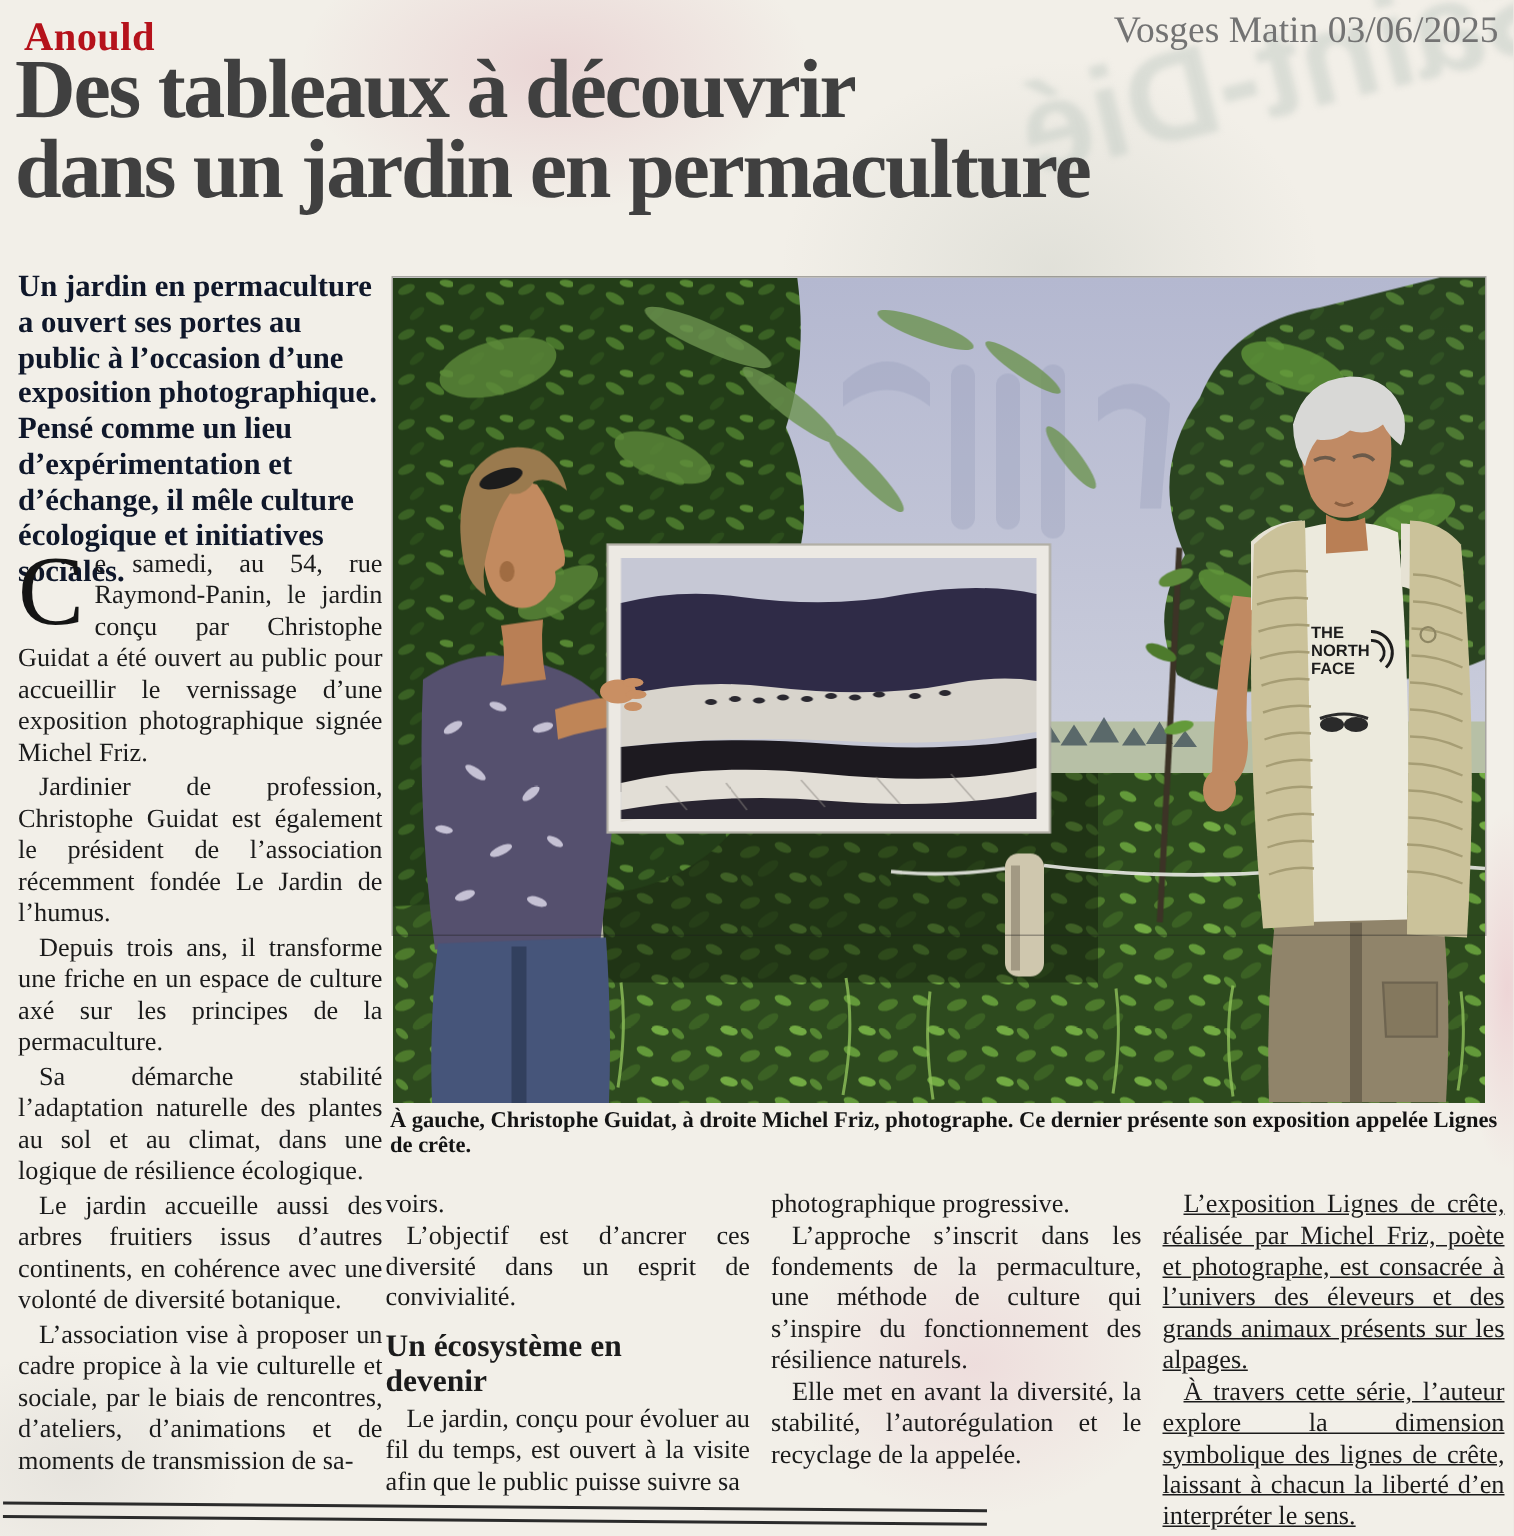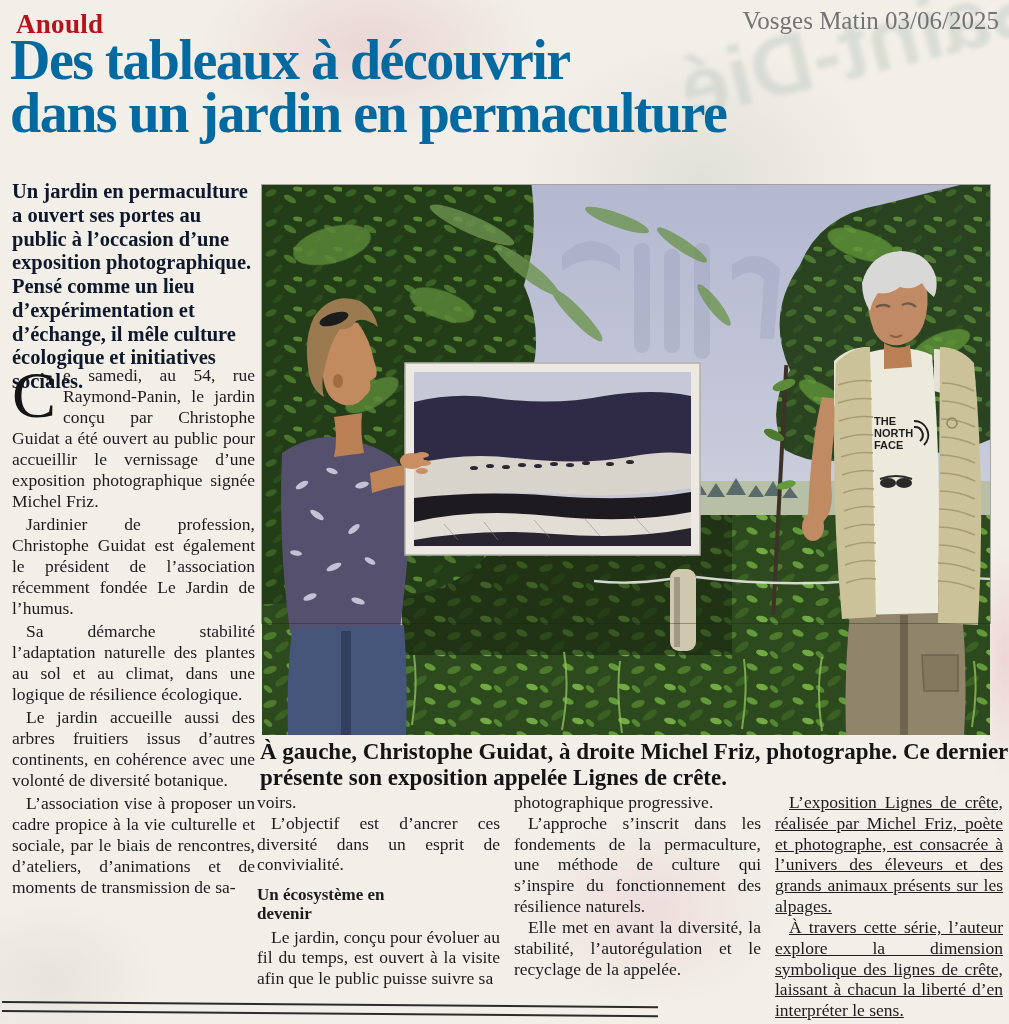--- a/index.html
+++ b/index.html
@@ -18,36 +18,36 @@
   .sm5{left:975px;top:540px;width:60px;height:240px;background:radial-gradient(closest-side,rgba(222,120,150,.22),rgba(222,120,150,0));}
   
   .ghost{position:absolute;font-family:"Liberation Sans",sans-serif;font-weight:bold;
          color:#c2cbc4;opacity:.5;filter:blur(2px);pointer-events:none;white-space:nowrap;}
   .ghost1{right:-40px;top:-4px;font-size:86px;transform:scaleX(-1) rotate(14deg);}
   .ghost2{right:30px;top:250px;font-size:78px;transform:scaleX(-1) rotate(16deg);opacity:.42;}
   
   .section{position:absolute;left:16px;top:9px;font-size:27px;font-weight:bold;color:var(--accent);letter-spacing:.3px;}
   .source{position:absolute;right:10px;top:7px;font-size:25px;color:#737373;}
   .headline{position:absolute;left:10px;top:34px;width:920px;font-size:56px;font-weight:bold;
-            line-height:.95;letter-spacing:-1.5px;color:#0369a1;}
+            line-height:.95;letter-spacing:-1.5px;color:#404040;}
   
   .lede{position:absolute;left:12px;top:180px;width:241px;font-weight:bold;font-size:20.5px;line-height:1.16;color:#0f172a;}
   .col1{position:absolute;left:12px;top:365px;width:243px;font-size:17.5px;line-height:1.2;text-align:justify;}
   .col1 p{margin:0 0 2px;text-indent:14px;}
   .col1 p.lead{text-indent:0;}
   .dc{float:left;font-size:66px;line-height:.82;padding:3px 7px 0 0;font-weight:400;color:#141414;}
   
   .photo{position:absolute;left:262px;top:185px;width:728px;height:438px;outline:1px solid rgba(30,30,30,.35);}
-  .caption{position:absolute;left:260px;top:739px;width:750px;font-weight:bold;font-size:23px;line-height:1.15;color:#141414;}
+  .caption{position:absolute;left:260px;top:739px;width:750px;font-weight:bold;font-size:15px;line-height:1.15;color:#141414;}
   
   .bcol{position:absolute;top:792px;font-size:17.5px;line-height:1.19;text-align:justify;}
   .bcol p{margin:0;text-indent:14px;}
   .bcol p.cont{text-indent:0;}
   .c2{left:257px;width:243px;} .c3{left:514px;width:247px;} .c4{left:775px;width:228px;text-decoration:underline;}
-  .subhead{font-weight:bold;text-indent:0 !important;font-size:17px;line-height:1.1;
+  .subhead{font-weight:bold;text-indent:0 !important;font-size:21px;line-height:1.1;
            margin:11px 0 3px !important;width:160px;text-align:left;}
   
   .rule{position:absolute;left:2px;top:1001px;width:656px;height:7px;
         border-top:2.5px solid #2b2b2b;border-bottom:2px solid #2b2b2b;
         transform:rotate(.45deg);transform-origin:left center;}
 </style>
 </head>
 <body>
 
 <div class="page">
@@ -67,20 +67,21 @@
   <h1 class="headline" style="margin:0;">
     <span>Des tableaux à découvrir</span><br>
     <span>dans un jardin en permaculture</span>
   </h1>
 
   <div class="lede">Un jardin en permaculture a ouvert ses portes au public à l’occasion d’une exposition photographique. Pensé comme un lieu d’expérimentation et d’échange, il mêle culture écologique et initiatives sociales.</div>
 
   <div class="col1">
     <p class="lead"><span class="dc">C</span><span>e samedi, au 54, rue Raymond-Panin, le jardin conçu par Christophe Guidat a été ouvert au public pour accueillir le vernissage d’une exposition photographique signée Michel Friz.</span></p>
     <p>Jardinier de profession, Christophe Guidat est également le président de l’association récemment fondée Le Jardin de l’humus.</p>
+    <p>Depuis trois ans, il transforme une friche en un espace de culture axé sur les principes de la permaculture.</p>
     <p>Sa démarche stabilité l’adaptation naturelle des plantes au sol et au climat, dans une logique de résilience écologique.</p>
     <p>Le jardin accueille aussi des arbres fruitiers issus d’autres continents, en cohérence avec une volonté de diversité botanique.</p>
     <p>L’association vise à proposer un cadre propice à la vie culturelle et sociale, par le biais de rencontres, d’ateliers, d’animations et de moments de transmission de sa-</p>
   </div>
 
   <figure class="photo" style="margin:0;">
     <svg width="728" height="550" viewBox="0 0 728 550" xmlns="http://www.w3.org/2000/svg">
       <defs>
         <linearGradient id="sky" x1="0" y1="0" x2="0" y2="1">
           <stop offset="0" stop-color="#b4b8d0"></stop>

